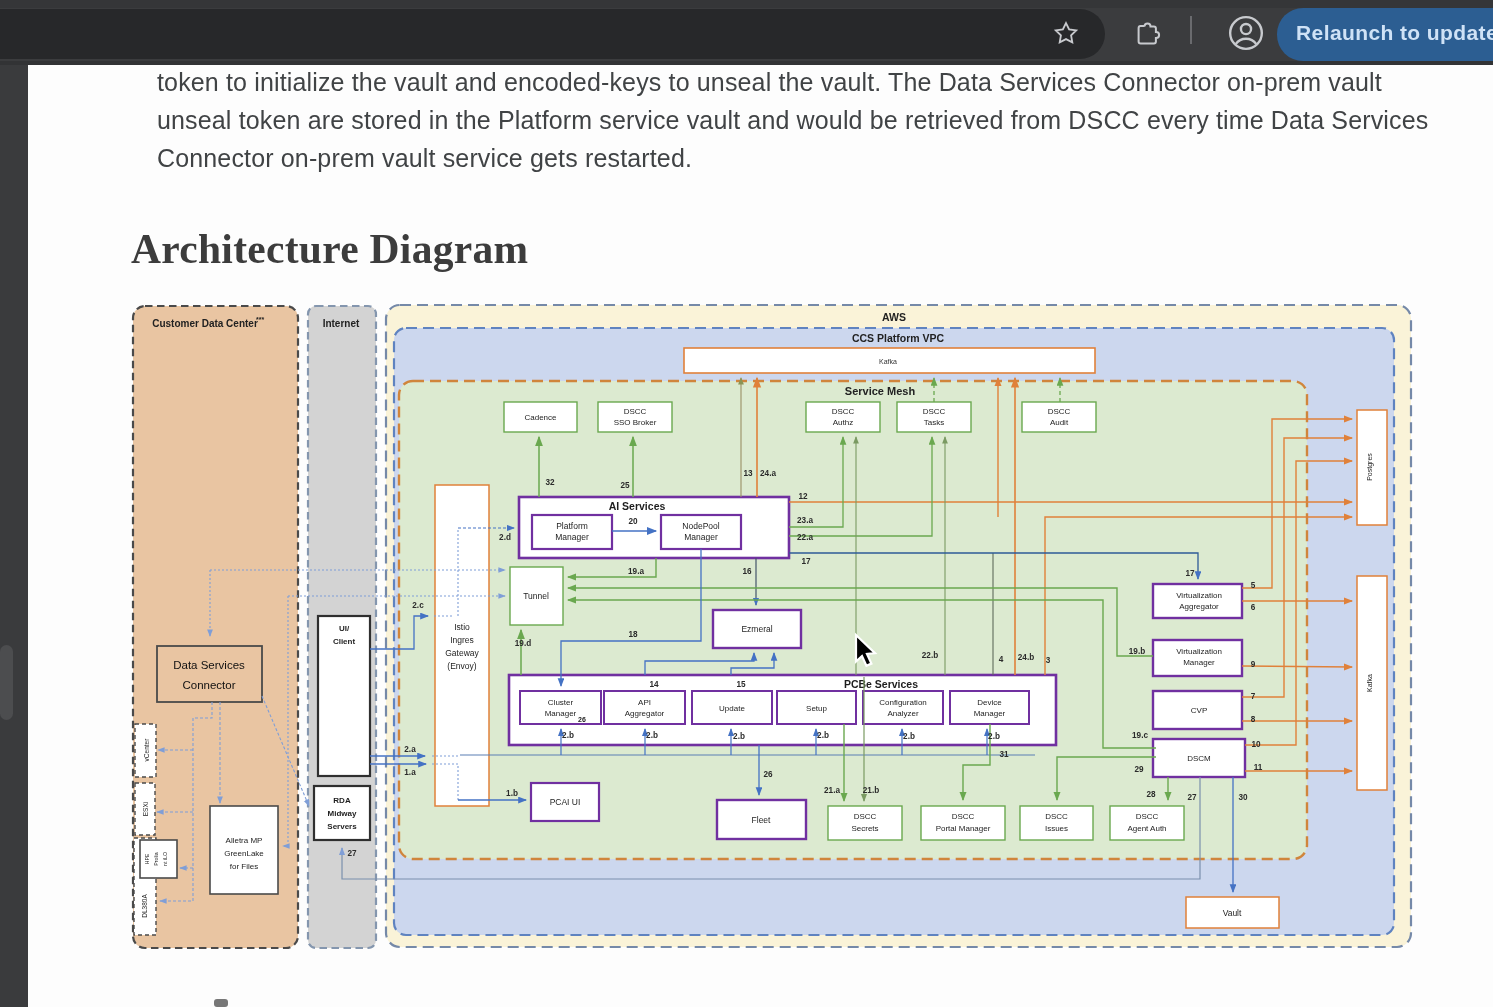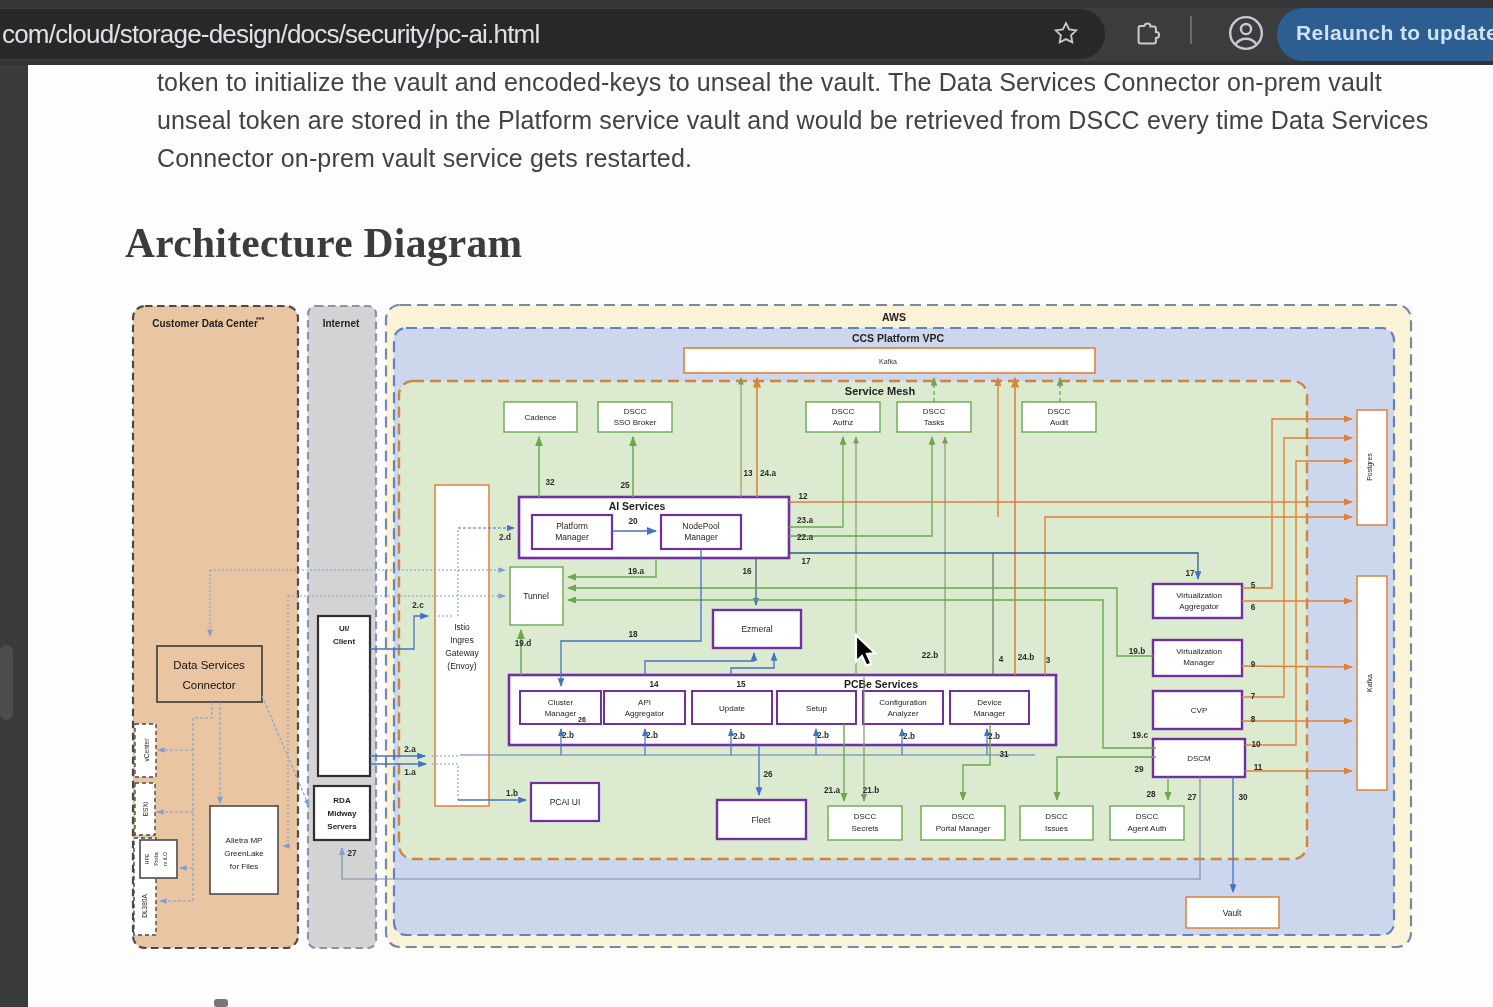--- a/index.html
+++ b/index.html
@@ -5,30 +5,29 @@
 html,body{margin:0;padding:0;}
 body{width:1493px;height:1007px;overflow:hidden;font-family:"Liberation Sans",sans-serif;background:#fff;position:relative;}
 #topbar{position:absolute;left:0;top:0;width:1493px;height:65px;background:#3b3c3e;}
 #urlpill{position:absolute;left:-30px;top:9px;width:1135px;height:50px;background:#27282a;border-radius:25px;}
 #urltext{position:absolute;left:2px;top:19px;font-size:26px;color:#dfe1e4;letter-spacing:-0.8px;}
 #relaunch{position:absolute;left:1277px;top:8px;width:240px;height:53px;background:#2c5e92;border-radius:26px;}
 #relaunch span{position:absolute;left:19px;top:13px;font-size:21px;color:#cfe2f6;letter-spacing:0.4px;font-weight:bold;}
 #leftstrip{position:absolute;left:0;top:65px;width:28px;height:942px;background:#3a3b3d;}
 #page{position:absolute;left:28px;top:65px;width:1465px;height:942px;background:#fdfdfd;}
 .para{position:absolute;left:129px;width:1340px;font-size:25px;line-height:38px;color:#404345;letter-spacing:0.15px;}
-h1.ad{position:absolute;left:119px;top:213px;margin:6px;font-family:"Liberation Serif",serif;font-weight:bold;font-size:41.5px;color:#3c3c3c;letter-spacing:0.3px;}
+h1.ad{position:absolute;left:119px;top:213px;margin:12px;font-family:"Liberation Serif",serif;font-weight:bold;font-size:41.5px;color:#3c3c3c;letter-spacing:0.3px;}
 #diag{position:absolute;left:118px;top:292px;}
 </style>
 </head>
 <body>
 <div id="topbar">
   <div style="position:absolute;left:0;top:0;width:1493px;height:8px;background:#353638;"></div>
   <div style="position:absolute;left:0;top:61px;width:1493px;height:4px;background:#323335;"></div>
   <div id="urlpill"></div>
-  <div id="urltext">com/cloud/storage-design/docs/security/pc-ai.html</div>
   <svg style="position:absolute;left:1053px;top:20px" width="26" height="26" viewBox="0 0 24 24" fill="none" stroke="#c8cace" stroke-width="1.7">
       <path d="M12 2.8 L14.9 8.7 L21.4 9.6 L16.7 14.2 L17.8 20.7 L12 17.6 L6.2 20.7 L7.3 14.2 L2.6 9.6 L9.1 8.7 Z"></path>
     </svg>
   <svg style="position:absolute;left:1134px;top:19px" width="29" height="29" viewBox="0 0 29 29" fill="none" stroke="#c8cace" stroke-width="2">
       <path d="M10.5 7.5 a3 3 0 0 1 6 0 l0 0.1 3.4 0 a2 2 0 0 1 2 2 l0 3.4 0.2 0 a3 3 0 0 1 0 6 l-0.2 0 0 3.4 a2 2 0 0 1 -2 2 l-13.3 0 a2 2 0 0 1 -2 -2 l0 -13.3 a2 2 0 0 1 2 -2 l3.9 0 Z"></path>
     </svg>
   <div style="position:absolute;left:1190px;top:16px;width:2px;height:28px;background:#6a6b6e;"></div>
   <svg style="position:absolute;left:1227px;top:14px" width="38" height="38" viewBox="0 0 24 24" fill="none" stroke="#c8cace" stroke-width="1.5">
       <circle cx="12" cy="12" r="10"></circle>
       <circle cx="12" cy="9.5" r="3.2"></circle>

